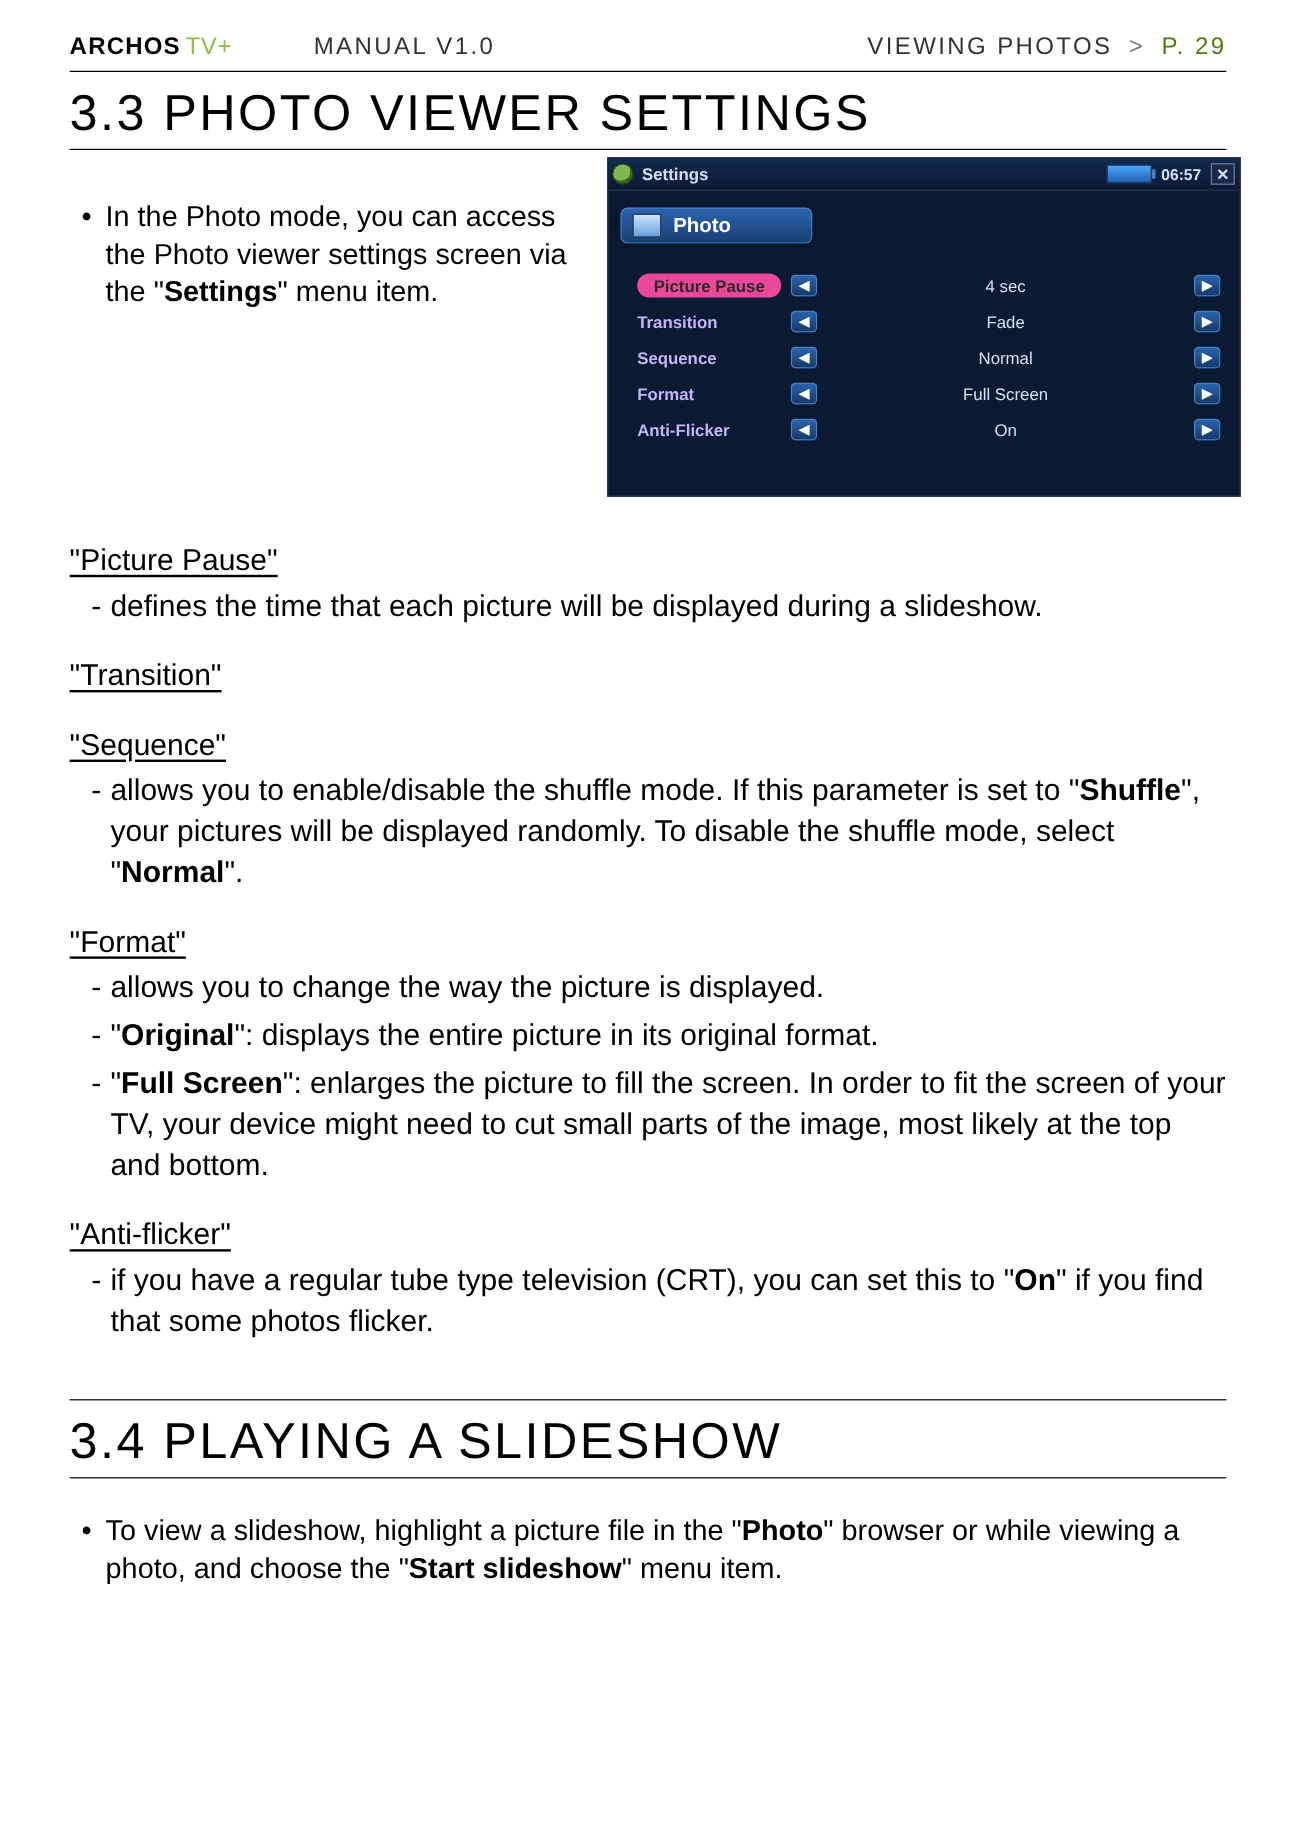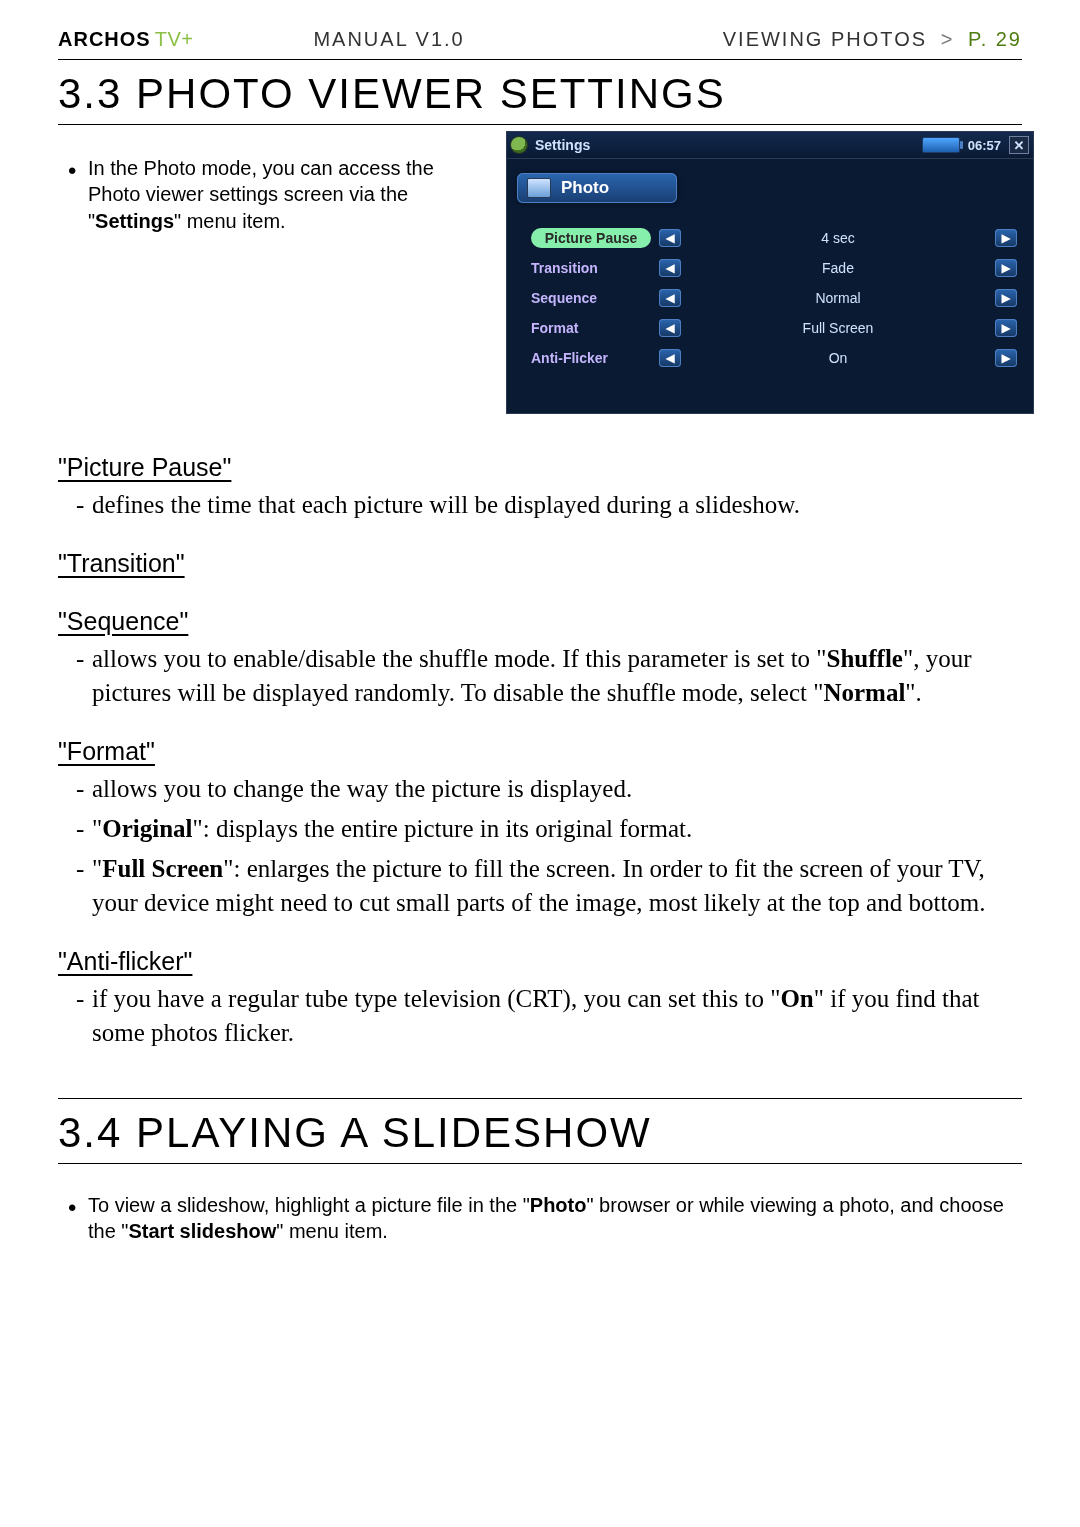--- a/index.html
+++ b/index.html
@@ -33,21 +33,21 @@
     letter-spacing: 1px;
     color: #000;
   }
   .hdr .tv {
     color: #8bbf45;
     font-weight: 400;
     margin-left: 4px;
     font-family: Arial, sans-serif;
   }
   .hdr .manual {
-    margin-left: 120px;
+    margin-left: 68px;
     letter-spacing: 2px;
     color: #333;
   }
   .hdr .right {
     margin-left: auto;
     letter-spacing: 2px;
     color: #333;
   }
   .hdr .right .gt { color: #7a7a7a; margin: 0 6px; }
   .hdr .right .pg { color: #4d7c0f; }
@@ -74,23 +74,23 @@
     font-size: 42px;
     letter-spacing: 2px;
     margin: 10px 0 6px 0;
     padding-bottom: 6px;
     border-bottom: 1px solid #000;
   }
 
   
   ul.body {
     list-style: none;
-    margin: 24px 0 0 4px;
+    margin: 34px 0 0 4px;
     padding: 0;
-    font-size: 20px;
+    font-size: 24px;
     line-height: 1.32;
   }
   ul.body > li {
     position: relative;
     padding-left: 26px;
     margin-bottom: 18px;
   }
   ul.body > li::before {
     content: "•";
     position: absolute;
@@ -178,21 +178,21 @@
     height: 30px;
     gap: 8px;
   }
   .shot .row .label {
     width: 120px;
     color: #c4b5fd;
     font-size: 14px;
     font-weight: bold;
   }
   .shot .row.sel .label {
-    background: #86efac;
+    background: #ec4899;
     color: #2a2a2a;
     border-radius: 10px;
     padding: 2px 10px;
     width: 100px;
     text-align: center;
   }
   .arrow {
     width: 22px; height: 18px;
     background: linear-gradient(#2b66b0,#163763);
     border-radius: 4px;
@@ -217,21 +217,20 @@
   .defs .term:first-child { margin-top: 0; }
   ul.dash {
     list-style: none;
     padding: 0 0 0 18px;
     margin: 4px 0 0 0;
   }
   ul.dash > li {
     position: relative;
     padding-left: 16px;
     margin-bottom: 6px;
-    font-family: Liberation Serif, serif;
   }
   ul.dash > li::before {
     content: "-";
     position: absolute;
     left: 0;
     top: 0;
   }
   b { font-weight: 700; }
 </style>
 </head>

